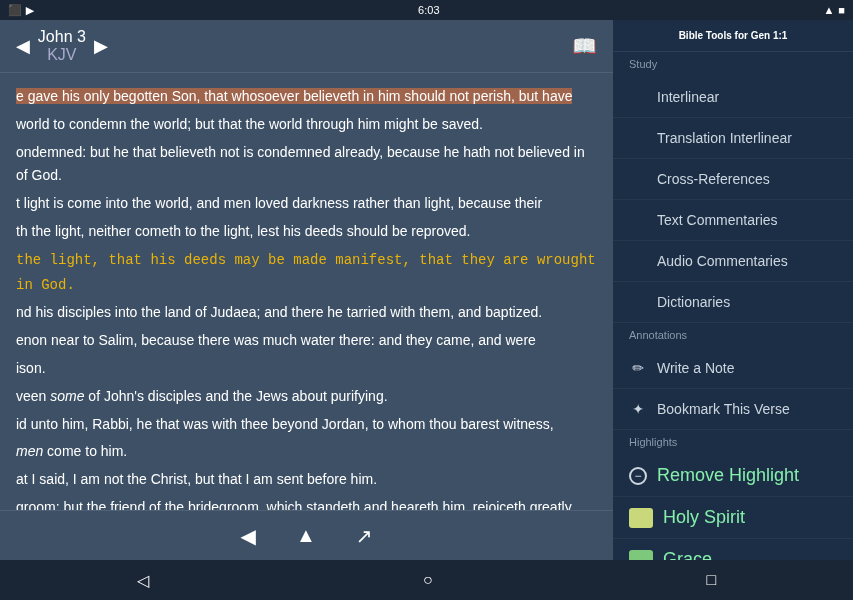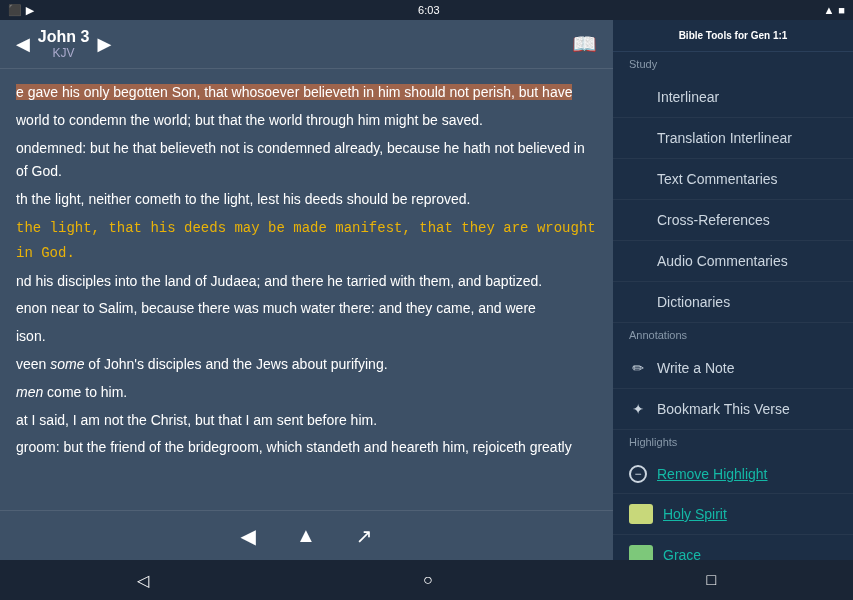--- a/index.html
+++ b/index.html
@@ -67,26 +67,26 @@
       cursor: pointer;
     }
 
     .bible-title {
       text-align: center;
     }
 
     .bible-title-text {
       color: white;
       font-size: 16px;
-      font-weight: bold;
+      font-weight: normal;
     }
 
     .bible-version {
       color: #aac;
-      font-size: 12px;
+      font-size: 16px;
     }
 
     .book-icon {
       color: white;
       font-size: 20px;
     }
 
     .bible-text {
       flex: 1;
       overflow-y: auto;
@@ -202,23 +202,22 @@
       border-bottom: 1px solid rgba(255,255,255,0.05);
     }
 
     .highlight-color-box {
       width: 24px;
       height: 20px;
       border-radius: 3px;
     }
 
     .highlight-label {
-      color: #14b8a6;
-      font-size: 14px;
-      text-decoration: underline;
+      color: #86efac;
+      font-size: 18px;
     }
 
     .remove-highlight-icon {
       width: 18px;
       height: 18px;
       border: 2px solid #ccd6e0;
       border-radius: 50%;
       display: flex;
       align-items: center;
       justify-content: center;
@@ -259,26 +258,28 @@
         </div>
         <span class="nav-arrow">▶</span>
       </div>
       <span class="book-icon">📖</span>
     </div>
 
     <div class="bible-text">
       <p><span class="highlight-orange">e gave his only begotten Son, that whosoever believeth in him should not perish, but have</span></p>
       <p>world to condemn the world; but that the world through him might be saved.</p>
       <p>ondemned: but he that believeth not is condemned already, because he hath not believed in of God.</p>
+      <p>t light is come into the world, and men loved darkness rather than light, because their</p>
       <p>th the light, neither cometh to the light, lest his deeds should be reproved.</p>
       <p><span class="highlight-blue">the light, that his deeds may be made manifest, that they are wrought in God.</span></p>
       <p>nd his disciples into the land of Judaea; and there he tarried with them, and baptized.</p>
       <p>enon near to Salim, because there was much water there: and they came, and were</p>
       <p>ison.</p>
       <p>veen <em>some</em> of John's disciples and the Jews about purifying.</p>
+      <p>id unto him, Rabbi, he that was with thee beyond Jordan, to whom thou barest witness,</p>
       <p><em>men</em> come to him.</p>
       <p>at I said, I am not the Christ, but that I am sent before him.</p>
       <p>groom: but the friend of the bridegroom, which standeth and heareth him, rejoiceth greatly</p>
     </div>
 
     <div class="bottom-toolbar">
       <button class="toolbar-btn">◀</button>
       <button class="toolbar-btn">▲</button>
       <button class="toolbar-btn">↗</button>
     </div>
@@ -295,25 +296,25 @@
     <div class="tool-item">
       <span class="tool-icon"></span>
       <span>Interlinear</span>
     </div>
     <div class="tool-item">
       <span class="tool-icon"></span>
       <span>Translation Interlinear</span>
     </div>
     <div class="tool-item">
       <span class="tool-icon"></span>
+      <span>Cross-References</span>
+    </div>
+    <div class="tool-item">
+      <span class="tool-icon"></span>
       <span>Text Commentaries</span>
-    </div>
-    <div class="tool-item">
-      <span class="tool-icon"></span>
-      <span>Cross-References</span>
     </div>
     <div class="tool-item">
       <span class="tool-icon"></span>
       <span>Audio Commentaries</span>
     </div>
     <div class="tool-item">
       <span class="tool-icon"></span>
       <span>Dictionaries</span>
     </div>
 

